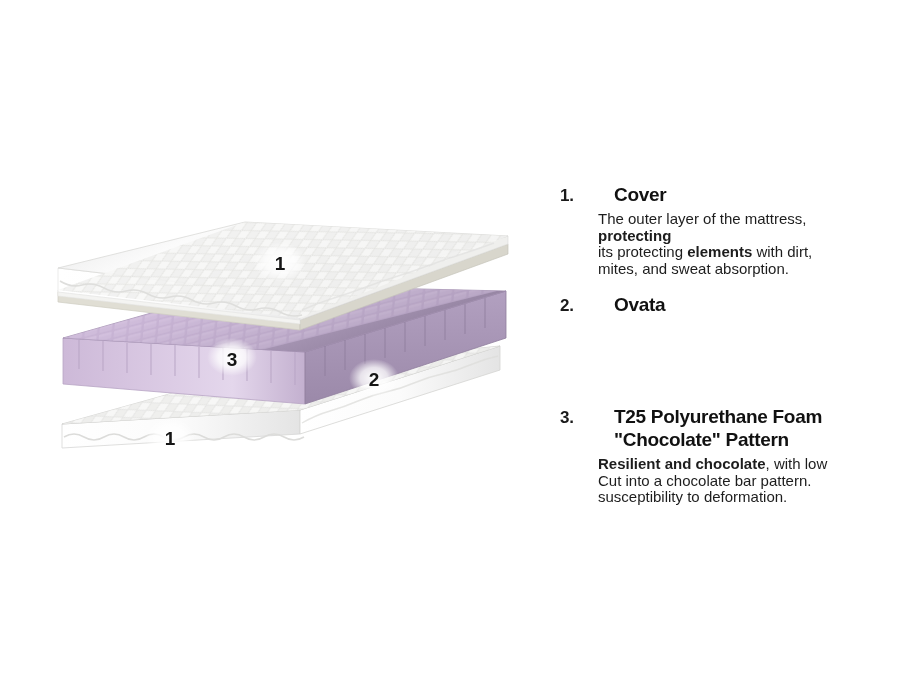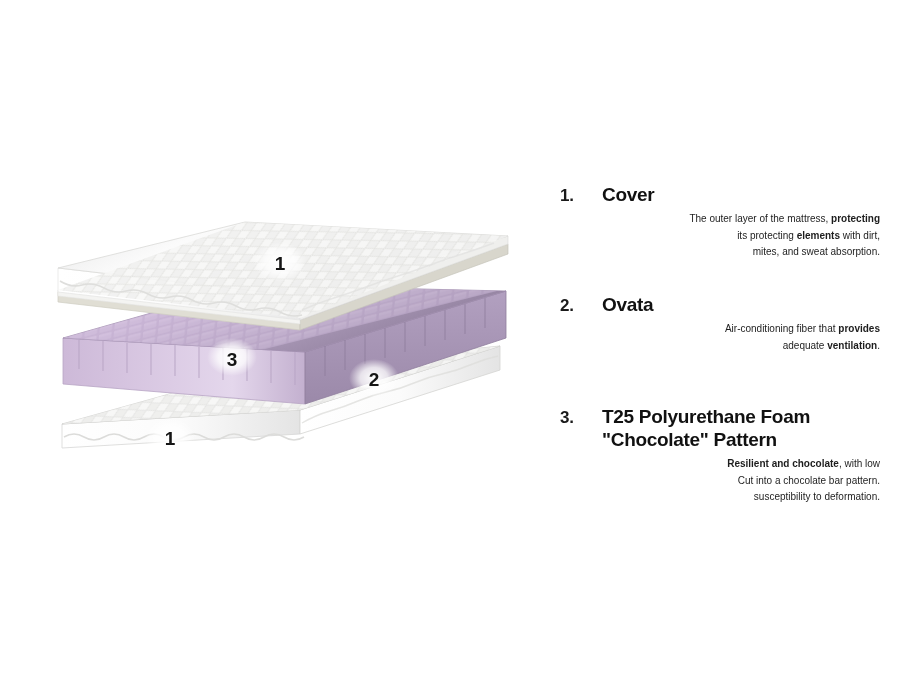--- a/index.html
+++ b/index.html
@@ -78,30 +78,29 @@
   .item-body {
     flex: 1 1 auto;
   }
 
   .item-title {
     font-size: 19px;
     font-weight: bold;
     color: #111111;
     line-height: 23px;
     letter-spacing: -0.3px;
-    margin: 0 0 5px 4px;
+    margin: 0 0 5px 16px;
     white-space: pre-line;
   }
 
   .item-desc {
-    font-size: 10px;
+    font-size: 15px;
     color: #1d1d1d;
     line-height: 16.5px;
     margin: 0;
-    text-align: right;
   }
   .item-desc b {
     font-weight: bold;
   }
   .item-desc .line {
     display: block;
   }
 </style>
 </head>
 <body>
@@ -297,24 +296,20 @@
             <span class="line"><span>its protecting </span><b>elements</b><span> with dirt,</span></span>
             <span class="line"><span>mites, and sweat absorption.</span></span>
           </div>
       </div>
     </div>
 
     <div class="legend-item legend-item-2">
       <div class="item-num">2.</div>
       <div class="item-body">
         <div class="item-title">Ovata</div>
-        <div class="item-desc">
-            <span class="line"><span>Air-conditioning fiber that </span><b>provides</b></span>
-            <span class="line"><span>adequate </span><b>ventilation</b><span>.</span></span>
-          </div>
       </div>
     </div>
 
     <div class="legend-item legend-item-3">
       <div class="item-num">3.</div>
       <div class="item-body">
         <div class="item-title">T25 Polyurethane Foam
 "Chocolate" Pattern</div>
         <div class="item-desc">
             <span class="line"><b>Resilient and chocolate</b><span>, with low</span></span>

